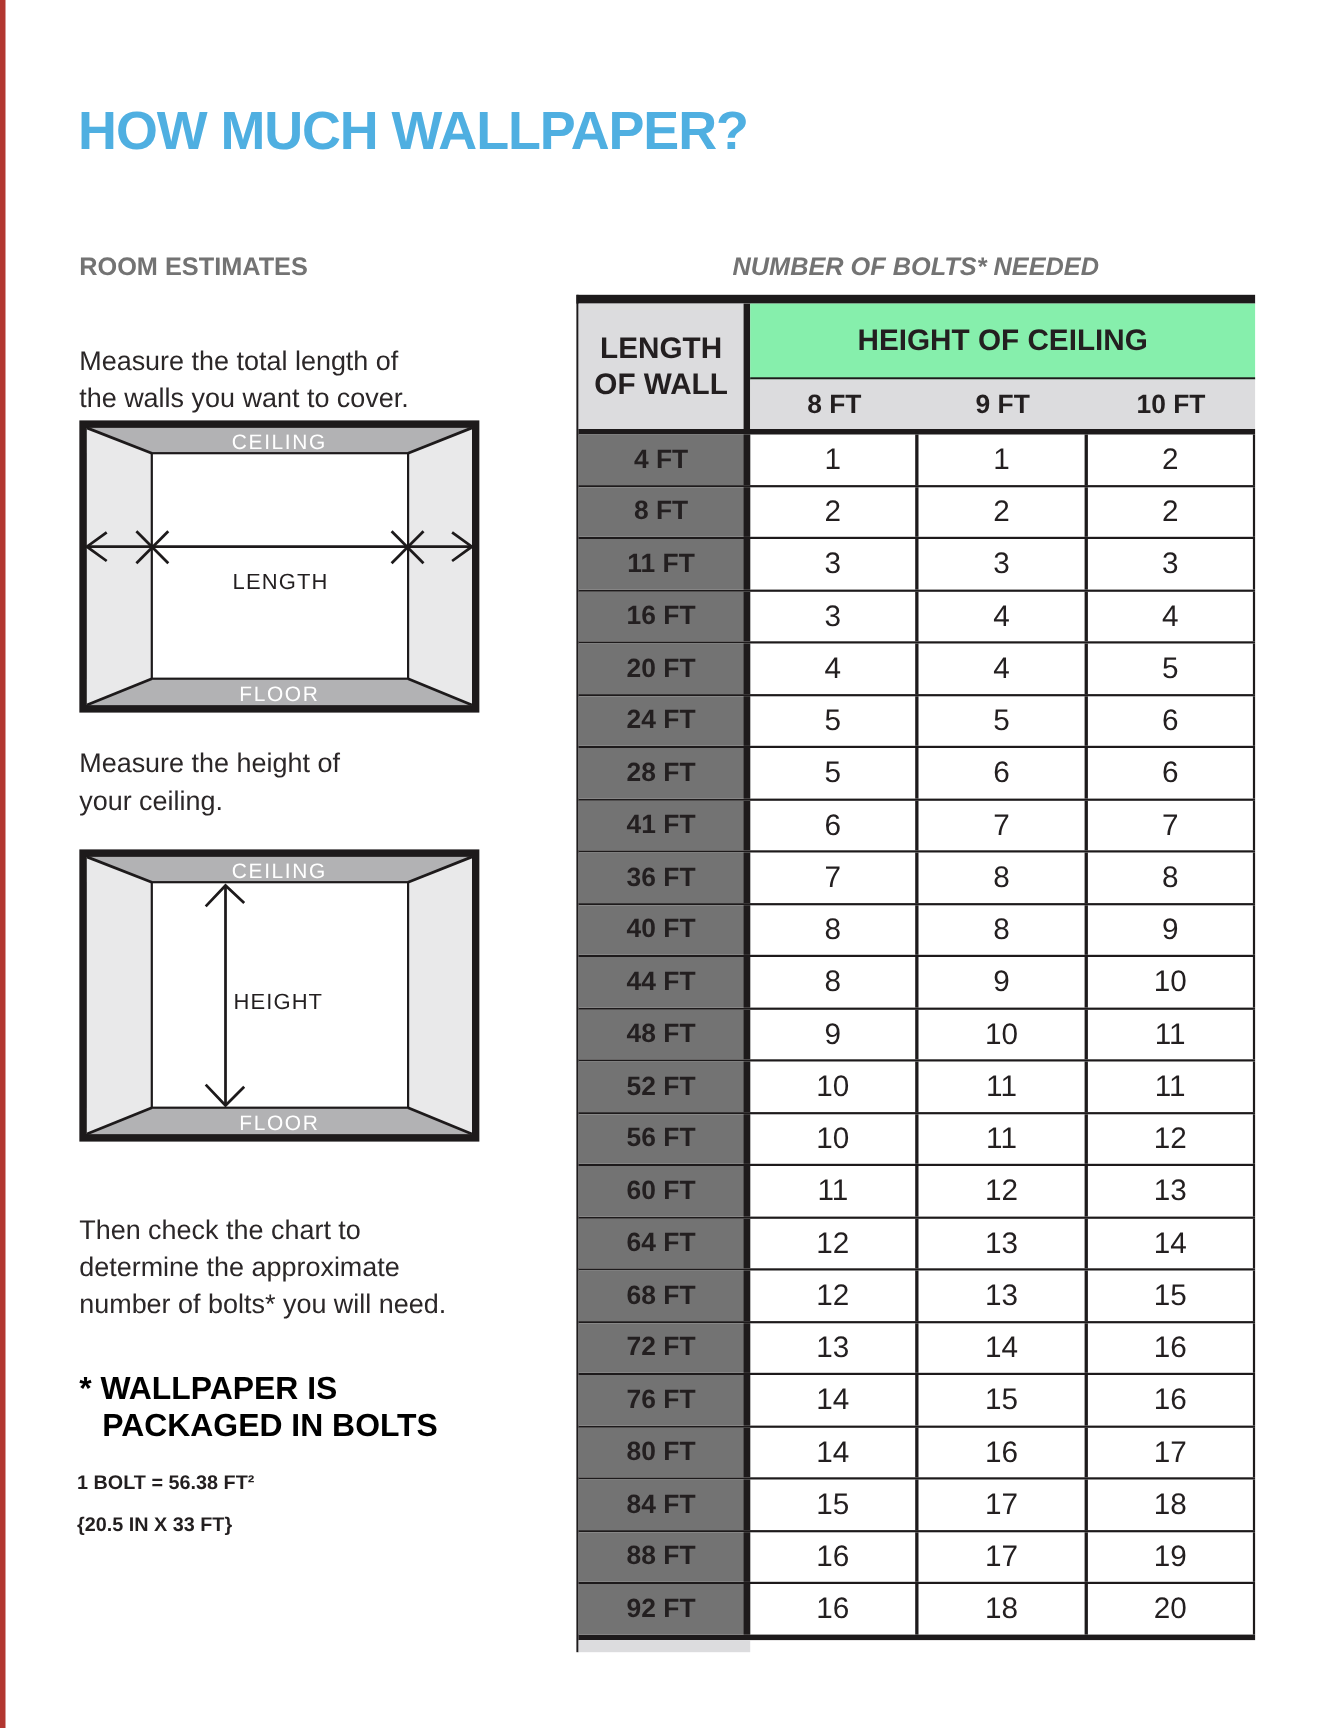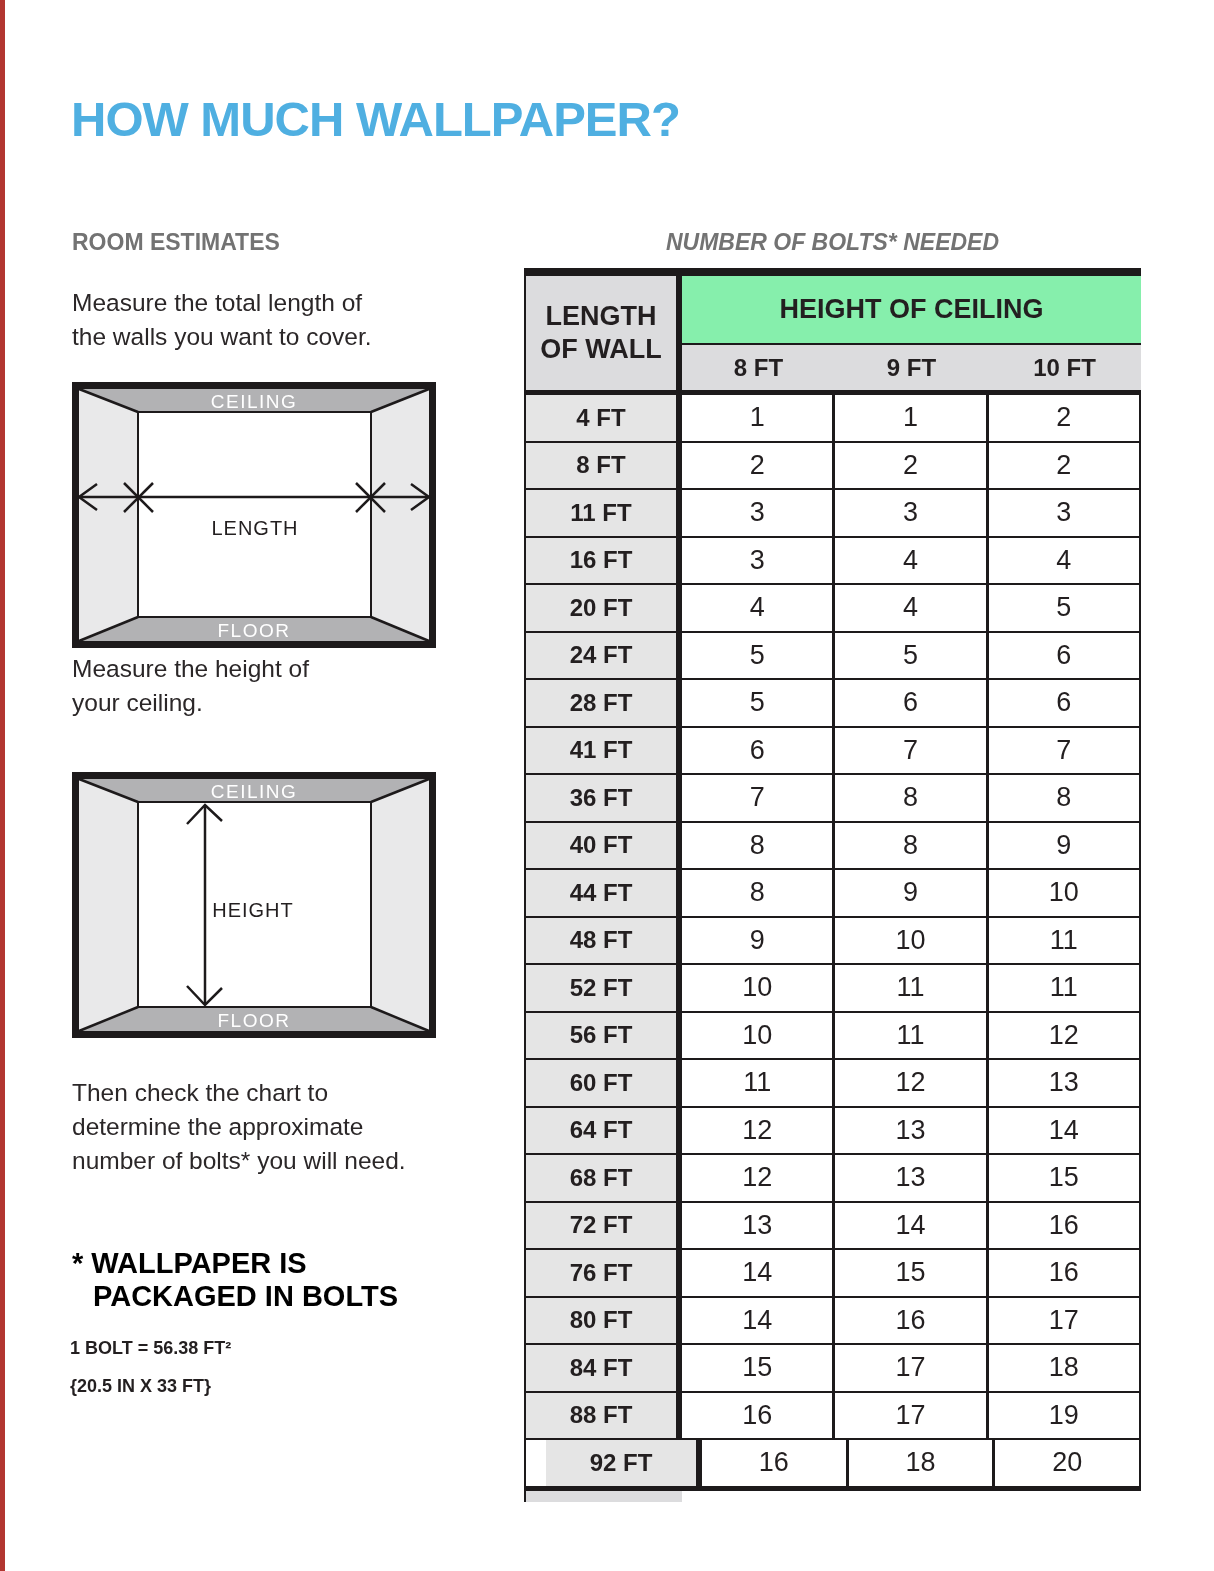--- a/index.html
+++ b/index.html
@@ -15,20 +15,21 @@
   }
   .section-heading{
     position:absolute;font-size:23px;font-weight:bold;color:#737373;letter-spacing:0;
     white-space:nowrap;
   }
   #room-heading{left:72px;top:229px;}
   #table-heading{left:524px;top:229px;width:617px;text-align:center;font-style:italic;}
   .para{
     position:absolute;left:72px;font-size:24.5px;line-height:34px;color:#2b2728;
     white-space:pre-line;
+    margin-top:26px;
   }
   #step1{top:286px;}
   #step2{top:652px;}
   #step3{top:1076px;}
   .footnote{position:absolute;left:72px;top:1247px;font-size:29px;font-weight:bold;color:#000000;line-height:33px;}
   .footnote .indent{padding-left:21px;}
   .bolt-spec{
     position:absolute;left:70px;top:1329px;font-size:18px;font-weight:bold;color:#231f20;
     line-height:38px;white-space:pre-line;
   }
@@ -54,23 +55,23 @@
   .th-group{
     height:67px;background:#86efac;border-bottom:2px solid #1d1a1b;
     display:flex;align-items:center;justify-content:center;
     font-size:27px;font-weight:bold;
   }
   .th-subs{height:45px;background:#dcdcde;display:flex;}
   .th-sub{flex:1;display:flex;align-items:center;justify-content:center;
     font-size:24px;font-weight:bold;}
   .thick-bar{height:5px;background:#1d1a1b;}
   .trow{display:flex;border-bottom:2px solid #1d1a1b;height:45.5px;}
-  .trow:last-child{border-bottom:none;padding-left:20px;}
+  .trow:last-child{border-bottom:none;}
   .cell-label{
-    width:150px;min-width:150px;background:#e5e5e5;border-right:6px solid #1d1a1b;
+    width:150px;min-width:150px;background:#737373;border-right:6px solid #1d1a1b;
     display:flex;align-items:center;justify-content:center;
     font-size:24px;font-weight:bold;
   }
   .cell-vals{flex:1;display:flex;}
   .cell-val{
     flex:1;display:flex;align-items:center;justify-content:center;
     font-size:27px;border-right:3px solid #1d1a1b;
   }
   .cell-val:last-child{border-right:2px solid #1d1a1b;}
   .bottom-bar{height:5px;background:#1d1a1b;}

